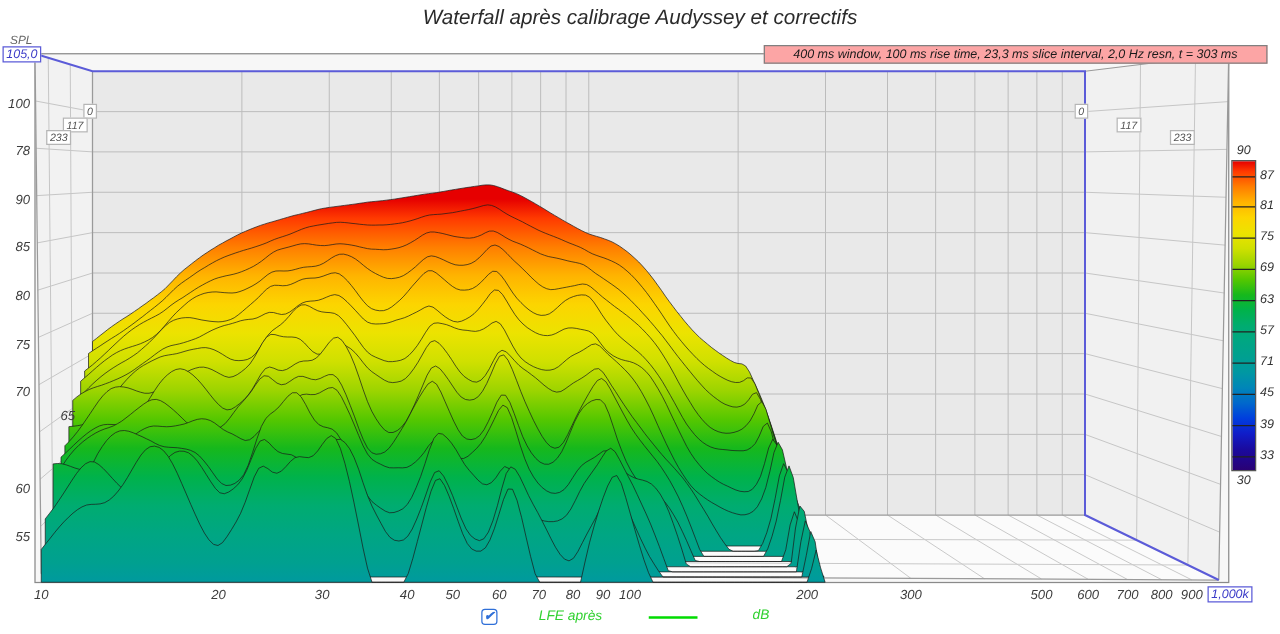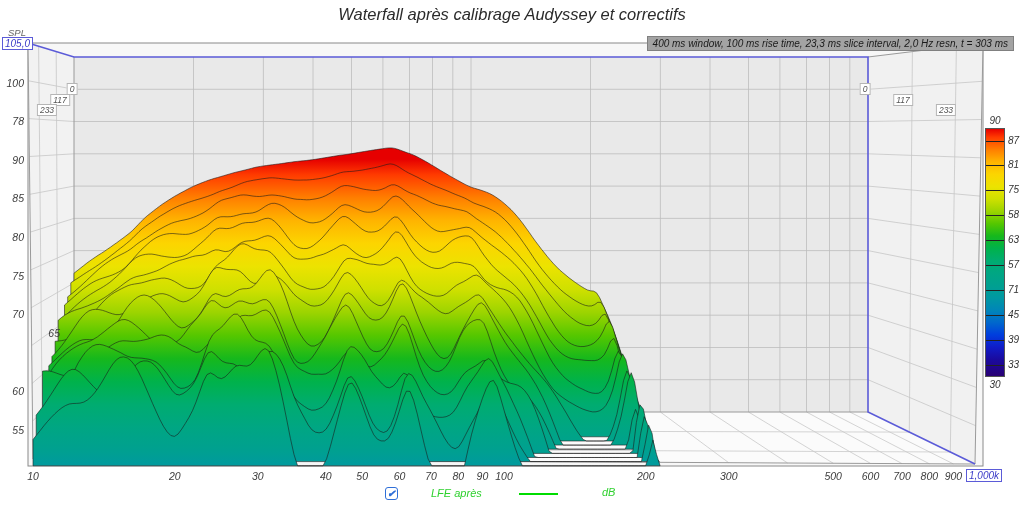--- a/index.html
+++ b/index.html
@@ -7,22 +7,22 @@
          font-family:"Liberation Sans",sans-serif;overflow:hidden;font-style:italic;}
   #plot{position:absolute;left:0;top:0;z-index:1;}
   #labels{position:absolute;left:0;top:0;width:100%;height:100%;z-index:3;pointer-events:none;}
   .lab{position:absolute;font-size:10.5px;color:#3c3c3c;white-space:nowrap;}
   .yl{width:24px;text-align:right;}
   .xl{width:30px;text-align:center;}
   .tbox{position:absolute;font-size:8.5px;line-height:10px;border:1px solid #b5b5b5;
         background:#fff;padding:0 2px;color:#555;transform:translate(-50%,-50%);white-space:nowrap;}
   .title{position:absolute;top:5px;left:0;width:100%;text-align:center;
          font-size:16.5px;color:#2b2b2b;z-index:4;}
-  .banner{position:absolute;top:36px;right:10px;border:1px solid #808080;background:#a3a3a3;
-          font-size:10px;color:#1a1a1a;padding:1px 5px;white-space:nowrap;z-index:5;}
+  .banner{position:absolute;top:36px;right:10px;border:1px solid #808080;background:#fca5a5;
+          font-size:10px;color:#1a1a1a;padding:1px 23px;white-space:nowrap;z-index:5;}
   .spl-name{position:absolute;left:8px;top:27px;font-size:9.5px;color:#666;z-index:4;}
   .axis-box{position:absolute;border:1px solid #5b5bd8;color:#3b3bc8;background:#fff;
             font-size:10px;line-height:11px;padding:0 2px;z-index:6;white-space:nowrap;}
   .spl-max{left:2px;top:37px;}
   .freq-max{left:966px;top:469px;}
   .colorbar-wrap{position:absolute;left:985px;top:128px;width:20px;height:249px;z-index:4;}
   .cb-bar{position:absolute;left:0;top:0;width:20px;height:249px;border:1px solid #555;box-sizing:border-box;}
   .cb-top{position:absolute;left:-4px;top:-13px;width:28px;text-align:center;font-size:10px;color:#333;}
   .cb-bottom{position:absolute;left:-4px;top:251px;width:28px;text-align:center;font-size:10px;color:#333;}
   .cb-side{position:absolute;left:23px;font-size:10px;color:#333;}
@@ -134,21 +134,21 @@
     <div class="cb-top">90</div>
     <div class="cb-bar" id="cbbar" style="background: linear-gradient(rgb(230, 0, 0) 0%, rgb(255, 58, 0) 3.3%, rgb(255, 126, 0) 8.3%, rgb(255, 180, 0) 13.3%, rgb(252, 213, 0) 18.3%, rgb(236, 227, 0) 23.3%, rgb(207, 224, 0) 28.3%, rgb(156, 212, 0) 33.3%, rgb(85, 199, 0) 38.3%, rgb(22, 184, 28) 43.3%, rgb(0, 178, 75) 48.3%, rgb(0, 172, 112) 53.3%, rgb(0, 166, 131) 58.3%, rgb(0, 160, 144) 63.3%, rgb(0, 152, 162) 68.3%, rgb(0, 134, 184) 73.3%, rgb(0, 104, 204) 78.3%, rgb(0, 62, 222) 83.3%, rgb(16, 28, 200) 88.3%, rgb(26, 10, 158) 93.3%, rgb(37, 3, 128) 98.3%, rgb(42, 1, 115) 100%);"></div>
     <div class="cb-bottom">30</div>
   <div class="cb-tick" style="top: 12.5px;"></div>
       <div class="cb-side" style="top: 6.5px;">87</div>
       <div class="cb-tick" style="top: 37.4px;"></div>
       <div class="cb-side" style="top: 31.4px;">81</div>
       <div class="cb-tick" style="top: 62.3px;"></div>
       <div class="cb-side" style="top: 56.3px;">75</div>
       <div class="cb-tick" style="top: 87.2px;"></div>
-      <div class="cb-side" style="top: 81.2px;">58</div>
+      <div class="cb-side" style="top: 81.2px;">69</div>
       <div class="cb-tick" style="top: 112.1px;"></div>
       <div class="cb-side" style="top: 106.1px;">63</div>
       <div class="cb-tick" style="top: 137px;"></div>
       <div class="cb-side" style="top: 131px; text-align: center;">57</div>
       <div class="cb-tick" style="top: 161.9px;"></div>
       <div class="cb-side" style="top: 155.9px;">71</div>
       <div class="cb-tick" style="top: 186.8px;"></div>
       <div class="cb-side" style="top: 180.8px;">45</div>
       <div class="cb-tick" style="top: 211.7px;"></div>
       <div class="cb-side" style="top: 205.7px;">39</div>

